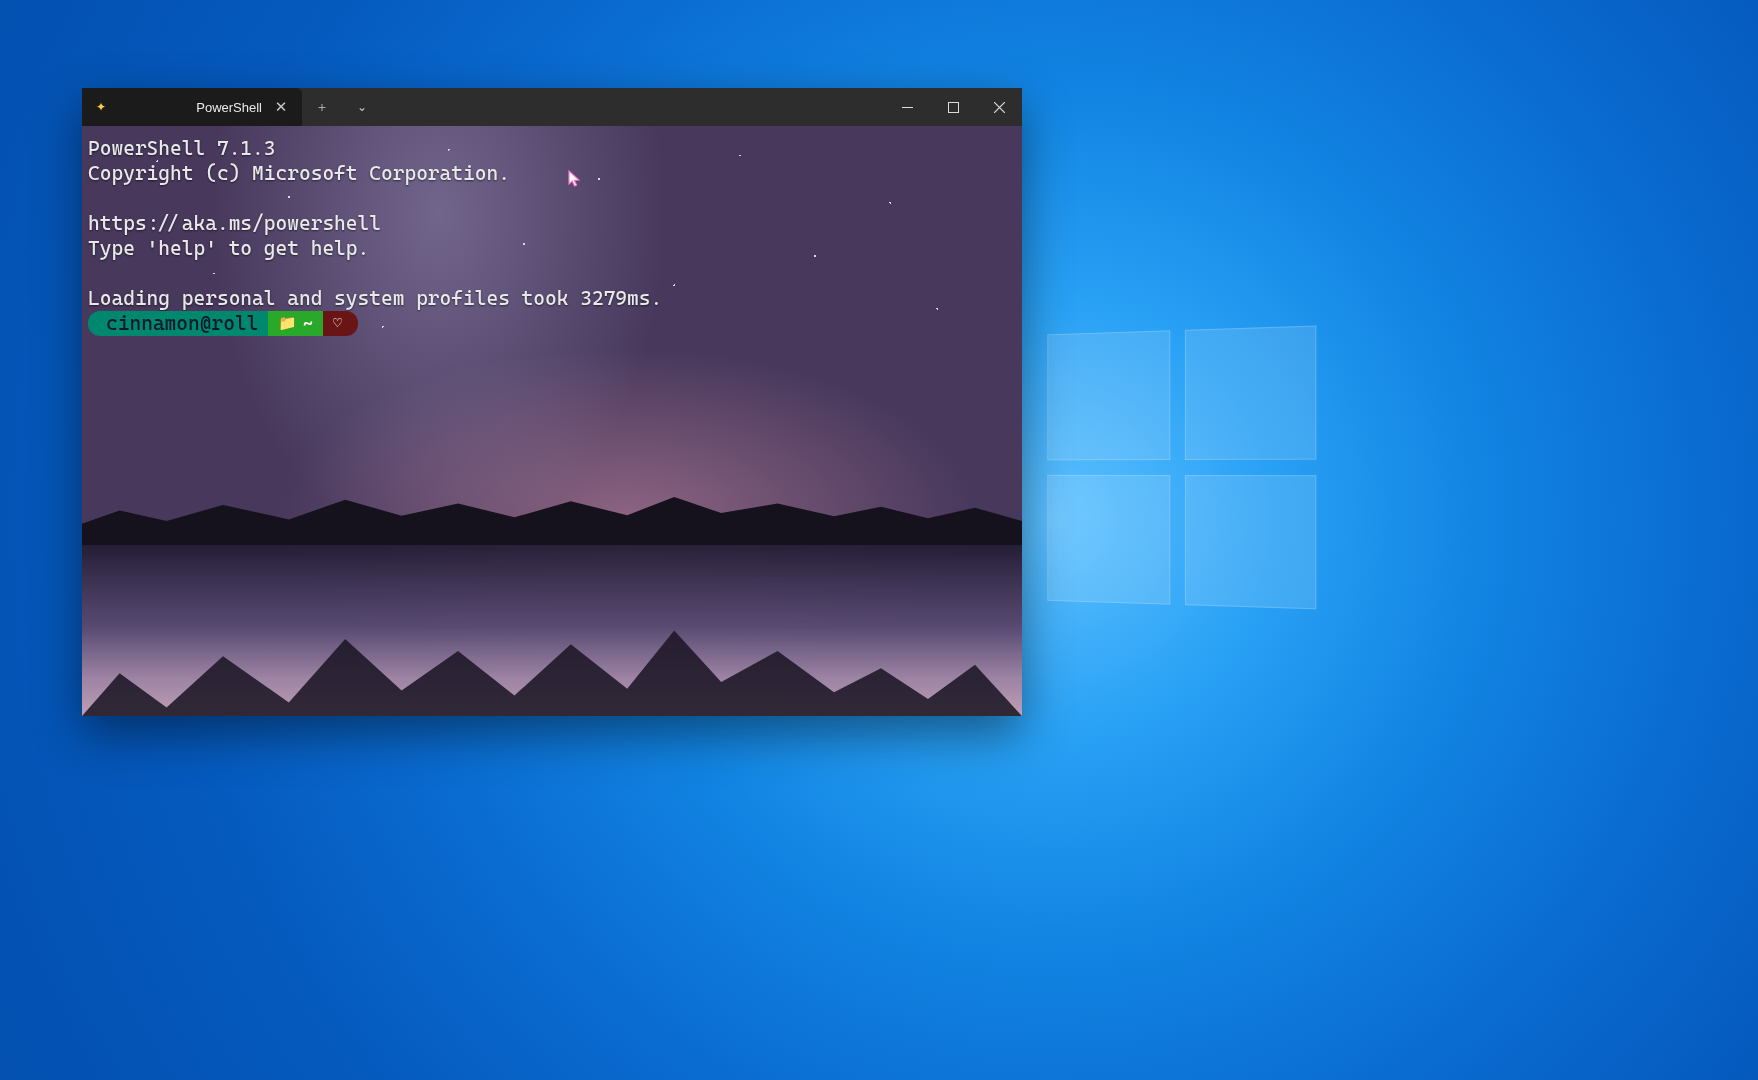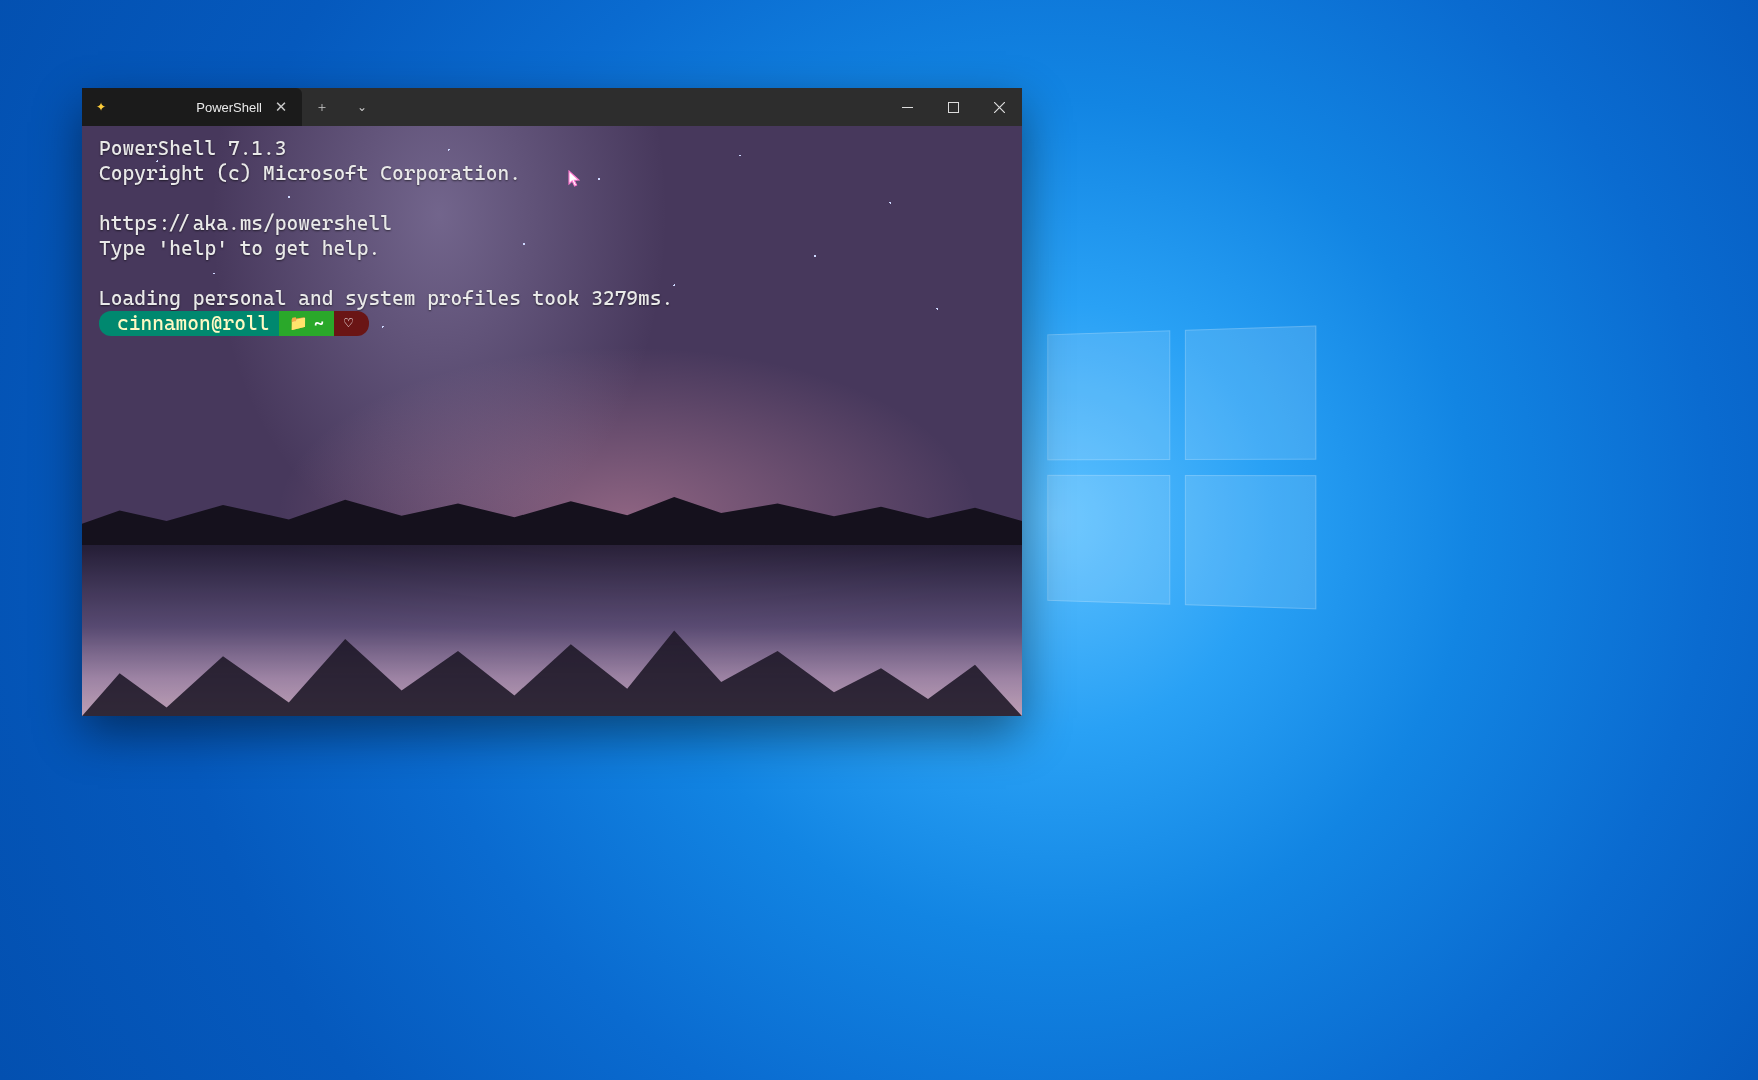--- a/index.html
+++ b/index.html
@@ -141,31 +141,31 @@
       95% 30%, 90% 10%, 85% 28%, 80% 14%,
       74% 38%, 68% 20%, 63% 50%, 58% 16%,
       52% 42%, 46% 12%, 40% 38%, 34% 15%,
       28% 45%, 22% 8%, 15% 35%, 9% 5%, 4% 25%, 0% 0%);
     transform:scaleY(-1);
     opacity:.85;
   }
 
   .term {
     position: relative;
-    padding: 10px 17px;
+    padding: 10px 6px;
     font: 20px/25px "Cascadia Code","Consolas","Menlo",monospace;
     color:#e9e9e9;
     white-space: pre;
     text-shadow: 0 1px 2px rgba(0,0,0,.55);
   }
 
   
   .prompt { display:inline-flex; align-items:center; height:25px; vertical-align:top; text-shadow:none; }
   .seg { display:inline-flex; align-items:center; padding:0 10px; height:25px; }
-  .seg.user  { background:#00886f; color:#fef9c3; border-top-left-radius:12px; border-bottom-left-radius:12px; padding-left:18px;}
+  .seg.user  { background:#00886f; color:#0f172a; border-top-left-radius:12px; border-bottom-left-radius:12px; padding-left:18px;}
   .seg.path  { background:#2aa82a; color:#fff; font-size:17px; gap:6px; }
   .seg.path .folder { font-size:15px; }
   .seg.heart { background:#6a1515; color:#fff; border-top-right-radius:12px; border-bottom-right-radius:12px; padding-right:16px; font-size:15px;}
 
   
   .cursor {
     position:absolute; left:486px; top:44px;
     width:12px; height:18px; pointer-events:none;
   }
 </style>

